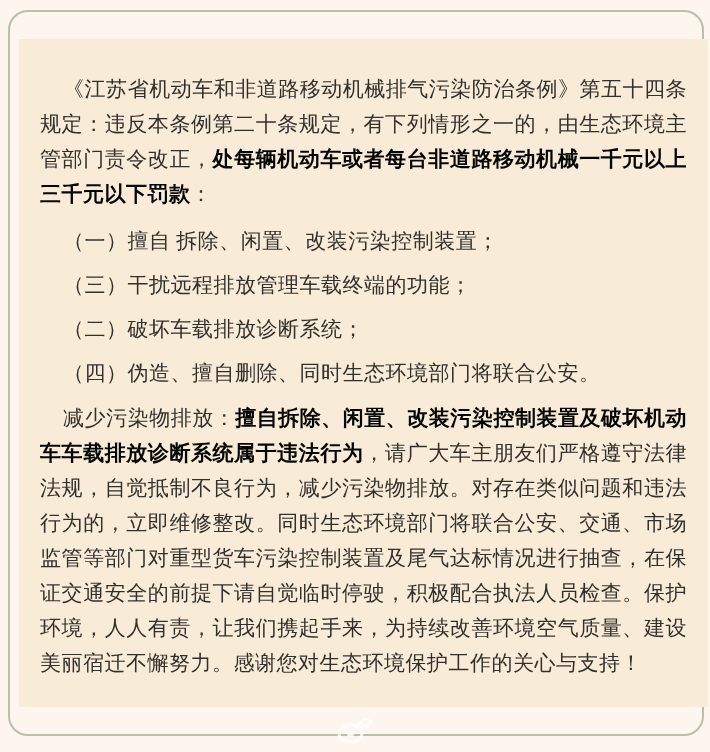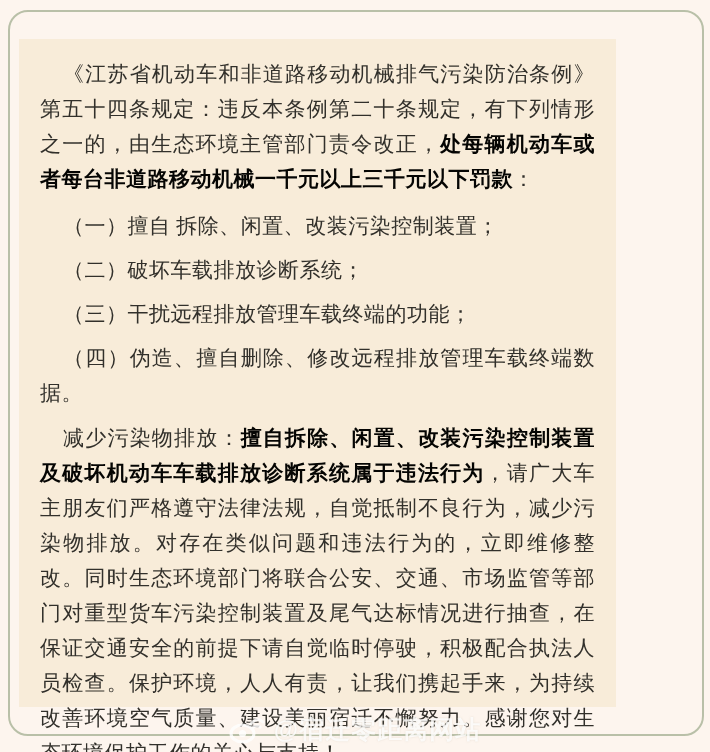--- a/index.html
+++ b/index.html
@@ -21,25 +21,25 @@
     width: 696px;
     height: 726px;
     box-sizing: border-box;
     border: 2px solid #b9c0a8;
     border-radius: 20px;
   }
   .panel {
     position: absolute;
     left: 19px;
     top: 39px;
-    width: 597px;
+    width: 689px;
     height: 668px;
     box-sizing: border-box;
     background: #f8ecd9;
-    padding: 17px 21px 0 21px;
+    padding: 32px 21px 0 21px;
   }
   .para {
     margin: 0 0 13px 0;
     font-size: 21px;
     line-height: 35px;
     letter-spacing: 0.5px;
     color: #32302b;
     text-indent: 1.1em;
     text-align: justify;
   }
@@ -76,31 +76,30 @@
   }
 </style>
 </head>
 <body>
 
 <div class="frame"></div>
 
 <div class="panel">
     <p class="para"><span>《江苏省机动车和非道路移动机械排气污染防治条例》第五十四条规定：违反本条例第二十条规定，有下列情形之一的，由生态环境主管部门责令改正，</span><strong>处每辆机动车或者每台非道路移动机械一千元以上三千元以下罚款</strong><span>：</span></p>
     <p class="para item"><span>（一）擅自 拆除、闲置、改装污染控制装置；</span></p>
+    <p class="para item"><span>（三）干扰远程排放管理车载终端的功能；</span></p>
     <p class="para item"><span>（二）破坏车载排放诊断系统；</span></p>
-    <p class="para item"><span>（三）干扰远程排放管理车载终端的功能；</span></p>
-    <p class="para item"><span>（四）伪造、擅自删除、修改远程排放管理车载终端数据。</span></p>
+    <p class="para item"><span>（四）伪造、擅自删除、同时生态环境部门将联合公安。</span></p>
     <p class="para"><span>减少污染物排放：</span><strong>擅自拆除、闲置、改装污染控制装置及破坏机动车车载排放诊断系统属于违法行为</strong><span>，请广大车主朋友们严格遵守法律法规，自觉抵制不良行为，减少污染物排放。对存在类似问题和违法行为的，立即维修整改。同时生态环境部门将联合公安、交通、市场监管等部门对重型货车污染控制装置及尾气达标情况进行抽查，在保证交通安全的前提下请自觉临时停驶，积极配合执法人员检查。保护环境，人人有责，让我们携起手来，为持续改善环境空气质量、建设美丽宿迁不懈努力。感谢您对生态环境保护工作的关心与支持！</span></p>
   </div>
 
 <div class="watermark">
   <span class="wm-icon">
     <svg width="36" height="30" viewBox="0 0 36 30">
       <g fill="none" stroke="#ffffff" stroke-width="3" stroke-linecap="round">
         <ellipse cx="13.5" cy="19.5" rx="11.5" ry="8.5"></ellipse>
         <path d="M22 10 Q28 2 34 8"></path>
         <path d="M23 14.5 Q27 10 31 13"></path>
       </g>
       <circle cx="13.5" cy="19.5" r="3.6" fill="#ffffff"></circle>
     </svg>
   </span>
-  <span class="wm-text">@宿迁零距离网站</span>
 </div>
 
 </body></html>

